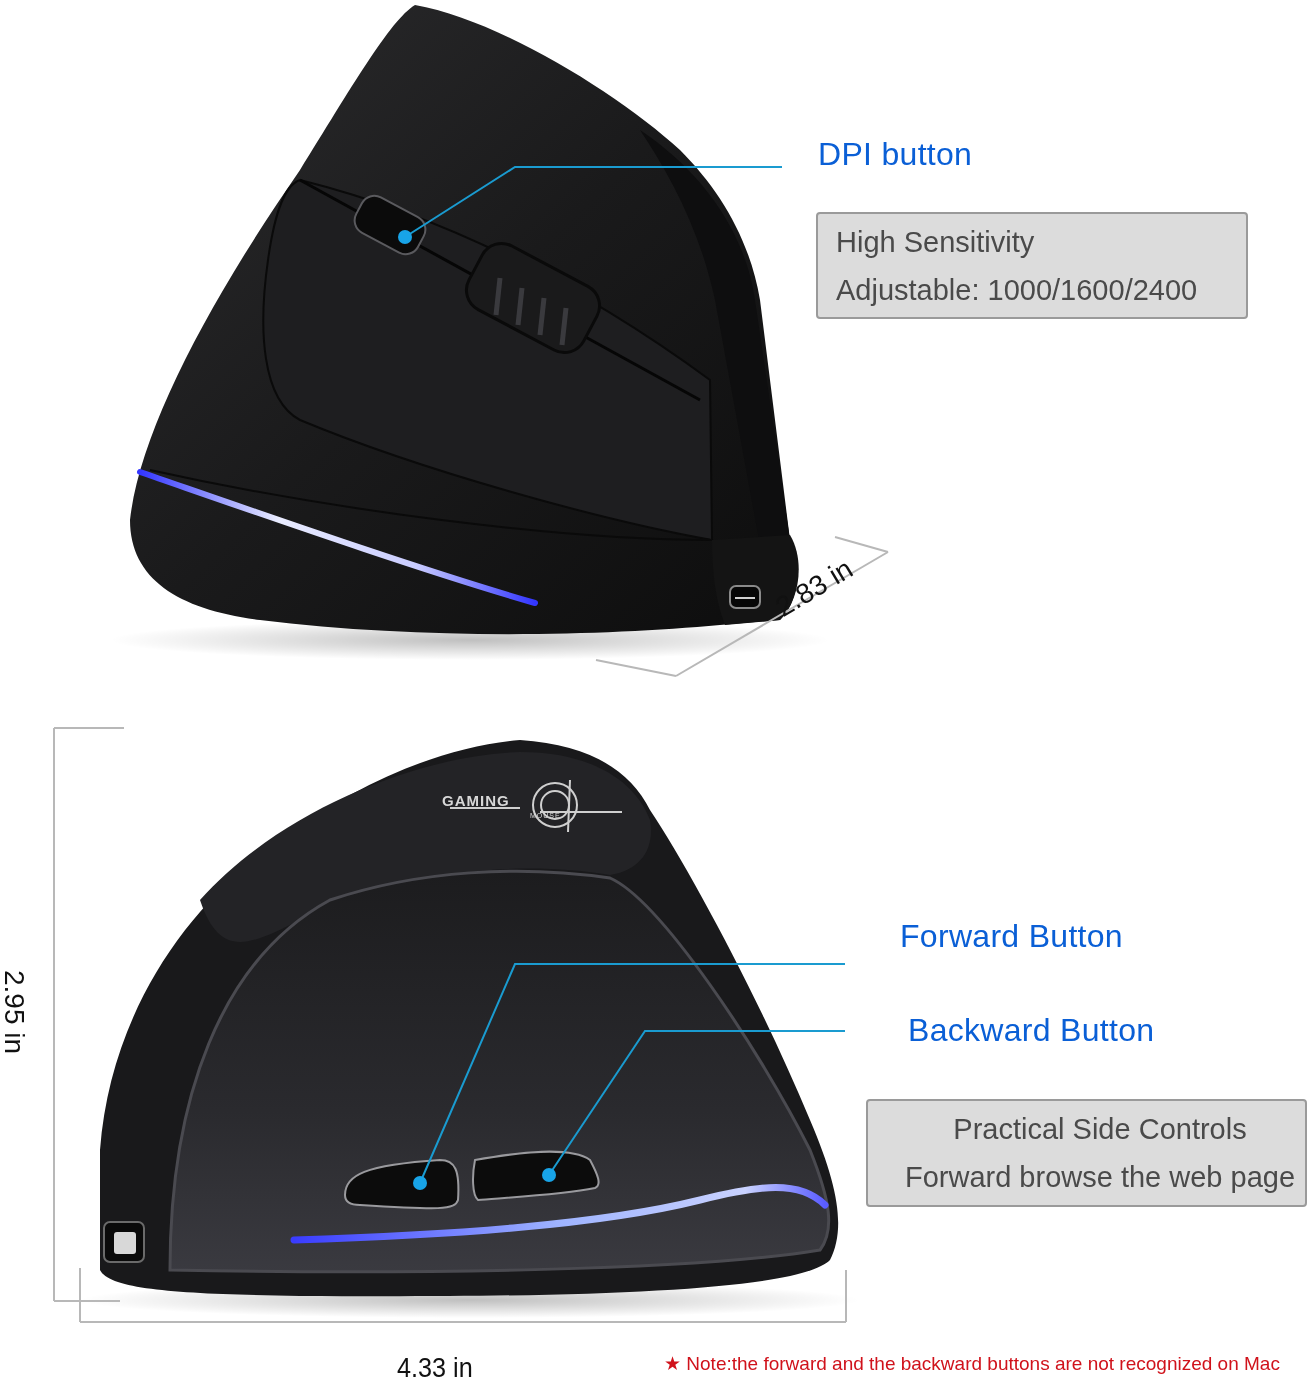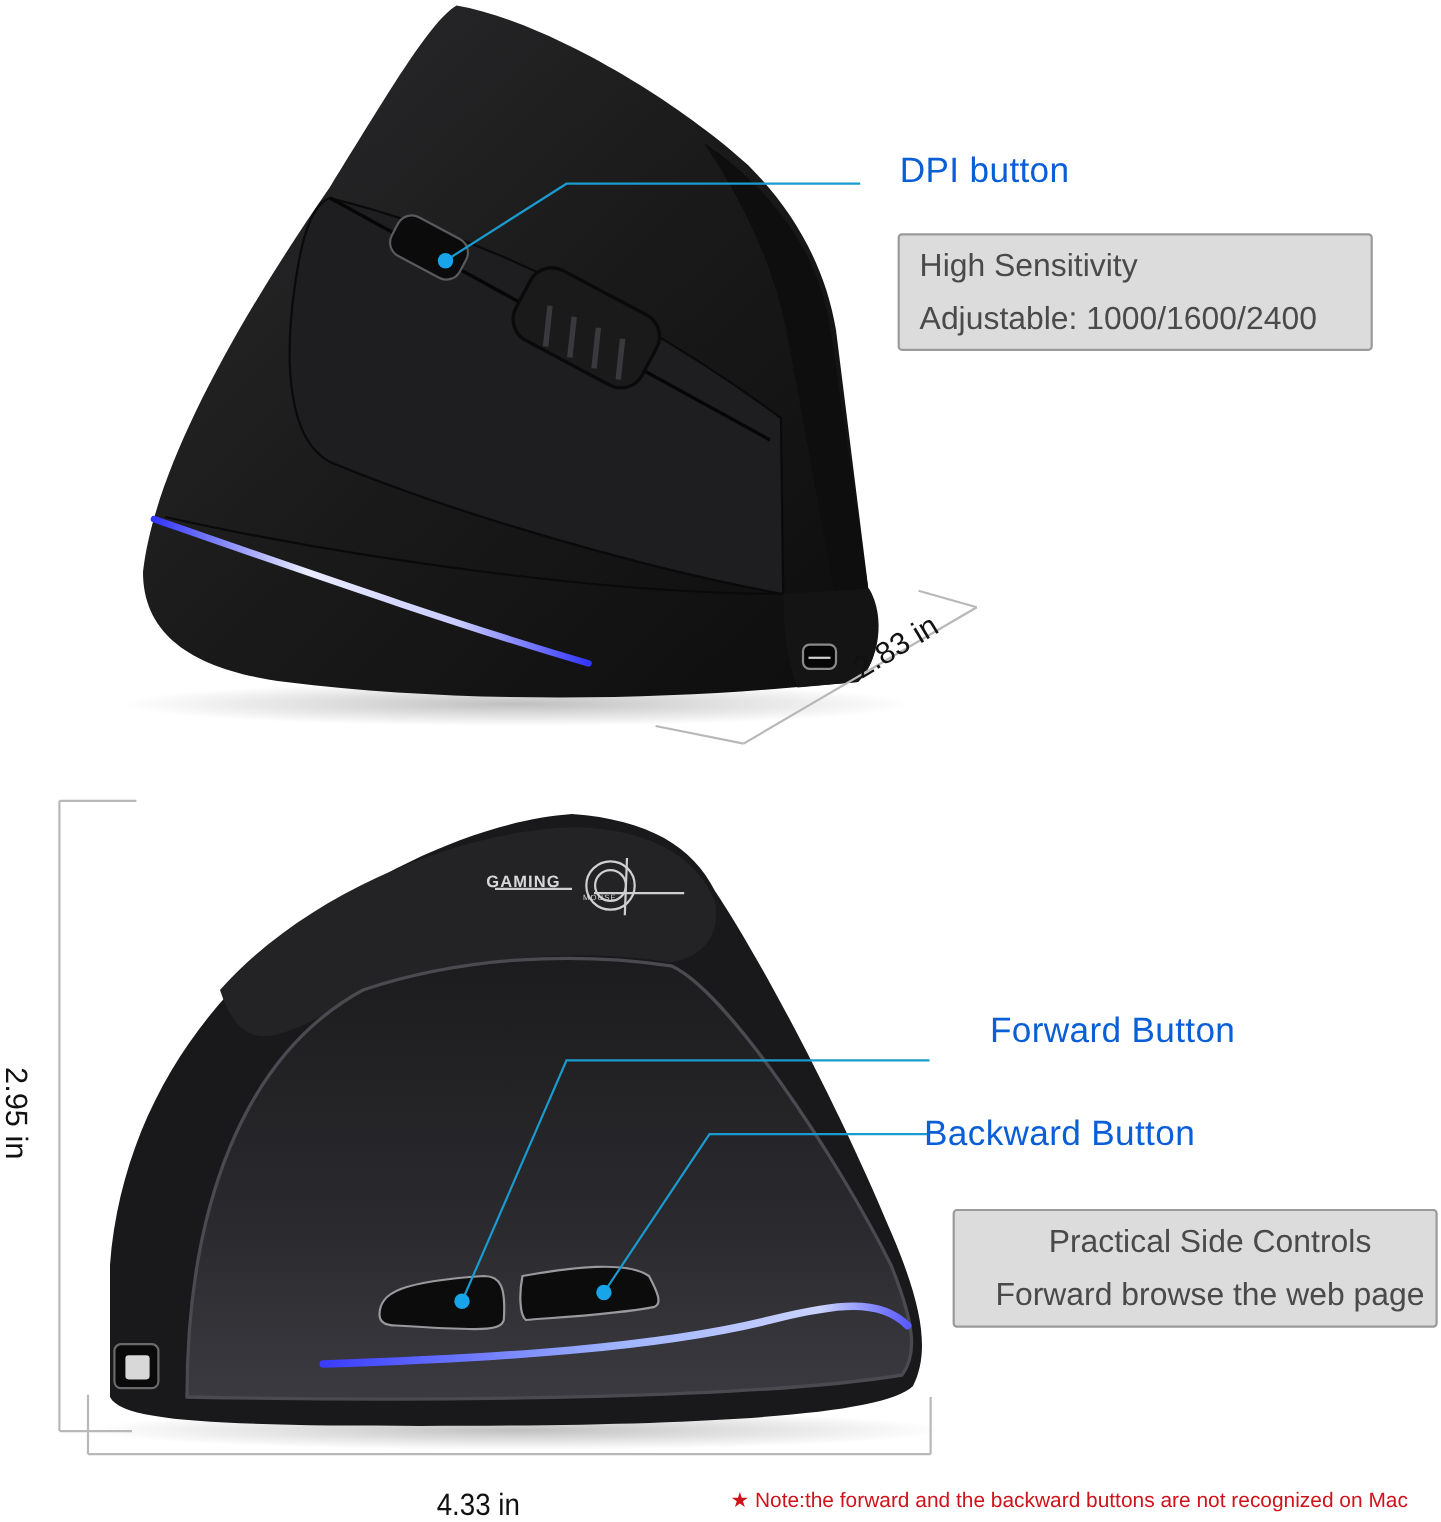--- a/index.html
+++ b/index.html
@@ -145,21 +145,21 @@
 <div class="abs callout-title" style="left:818px; top:136px;">DPI button</div>
 
 <div class="abs info-box" style="left:816px; top:212px; width:432px; height:107px; padding:4px 0 0 18px;">
   <div>High Sensitivity</div>
   <div>Adjustable: 1000/1600/2400</div>
 </div>
 
 <div class="abs dim-label" style="left:770px; top:596px; transform:rotate(-31deg); transform-origin:0 0;">2.83 in</div>
 
 <div class="abs callout-title" style="left:864px; top:918px;margin-left:36px;">Forward Button</div>
-<div class="abs callout-title" style="left:840px; top:1012px;text-align:right;">Backward Button</div>
+<div class="abs callout-title" style="left:908px; top:1012px;text-align:right;">Backward Button</div>
 
 <div class="abs info-box" style="left:866px; top:1099px; width:441px; height:108px; padding:4px 0 0 27px;text-align:center;">
   <div>Practical Side Controls</div>
   <div>Forward browse the web page</div>
 </div>
 
 <div class="abs dim-label" style="left:-2px; top:970px; transform:rotate(90deg); transform-origin:0 0; left:30px;">2.95 in</div>
 
 <div class="abs dim-label" style="left:397px; top:1352px; transform:scaleX(0.9); transform-origin:0 0;">4.33 in</div>
 

